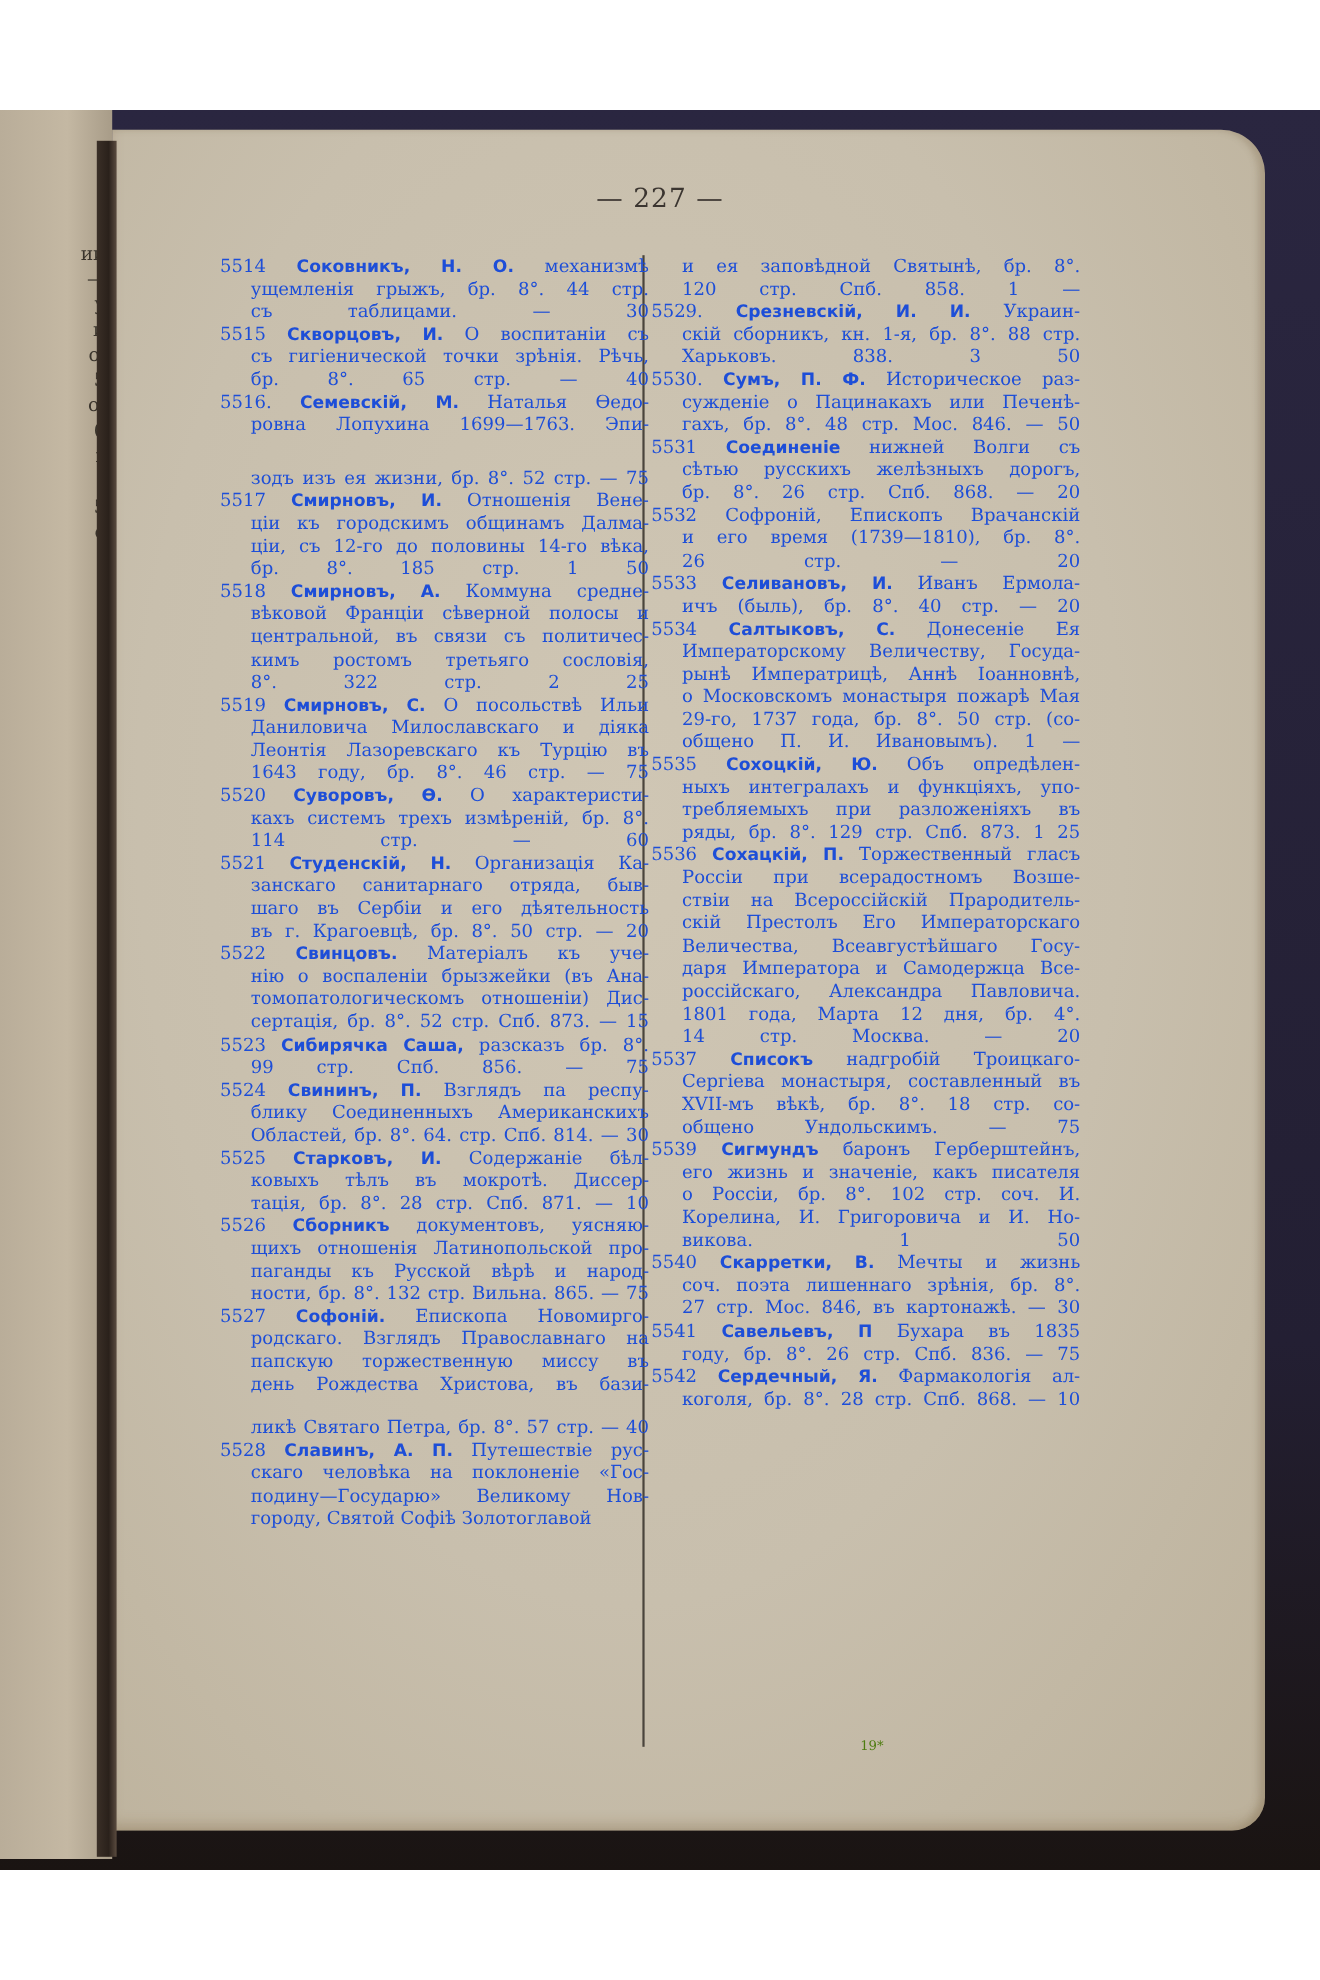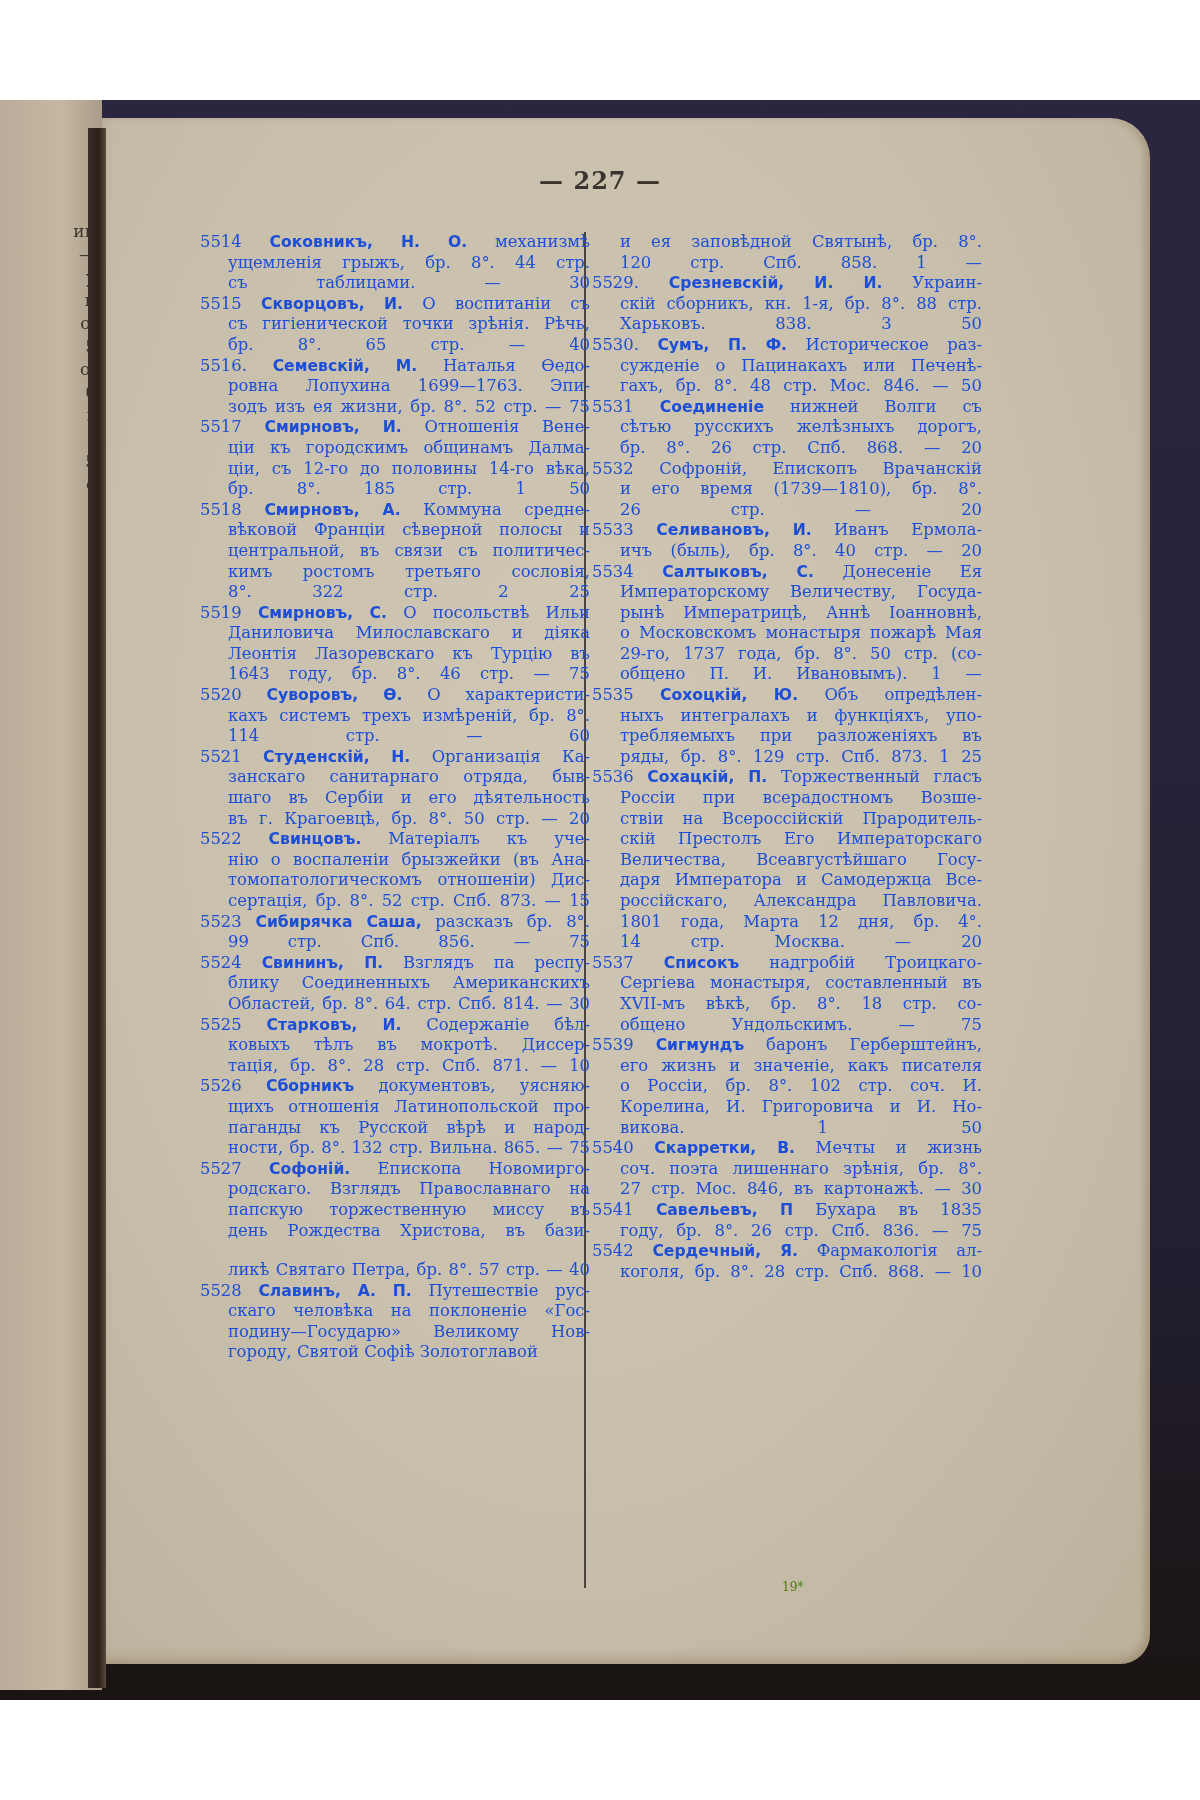--- a/index.html
+++ b/index.html
@@ -26,21 +26,21 @@
     background: linear-gradient(90deg, #3a2f27 0%, #2a211b 60%, #5a4b3f 100%);
   }
   .page {
     position: absolute; left: 102px; top: 118px; width: 1048px; height: 1546px;
     background: radial-gradient(ellipse at 45% 40%, #cfc6b4 0%, #c8bfad 55%, #bcb19b 100%);
     border-radius: 0 40px 30px 0;
     box-shadow: inset -6px 0 6px rgba(120,100,70,0.25), inset 0 -8px 10px rgba(140,115,80,0.25);
   }
   .page-number {
     position: absolute; left: 0; width: 100%; top: 166px; text-align: center;
-    font-size: 24px; color: #3b3530; letter-spacing: 1px; font-weight: bold;
+    font-size: 24px; color: #3b3530; letter-spacing: 1px;
   }
   .col {
     position: absolute; top: 232px; width: 390px; color: #1d4ed8;
     font-size: 16.4px; line-height: 20.6px;
   }
   .col-left { left: 200px; }
   .col-right { left: 592px; }
   .divider {
     position: absolute; left: 584px; top: 232px; width: 1.5px; height: 1356px;
     background: #4a443c;
@@ -87,21 +87,21 @@
       <span class="line last" style="text-align-last: justify;"><span>съ таблицами.</span> <span>— 30</span></span>
     </div>
     <div class="entry">
       <span class="line first"><span class="num">5515</span> <span class="author">Скворцовъ, И.</span> <span>О воспитаніи съ</span></span>
       <span class="line"><span>съ гигіенической точки зрѣнія. Рѣчь,</span></span>
       <span class="line last" style="text-align-last: justify;"><span>бр. 8°. 65 стр.</span> <span>— 40</span></span>
     </div>
     <div class="entry">
       <span class="line first"><span class="num">5516.</span> <span class="author">Семевскій, М.</span> <span>Наталья Ѳедо-</span></span>
       <span class="line"><span>ровна Лопухина 1699—1763. Эпи-</span></span>
-      <span class="line last" style="text-align-last: justify;"><span>зодъ изъ ея жизни, бр. 8°. 52 стр.</span> <span>— 75</span></span>
+      <span class="line last" style="text-align-last: justify; margin-top: 28px;"><span>зодъ изъ ея жизни, бр. 8°. 52 стр.</span> <span>— 75</span></span>
     </div>
     <div class="entry">
       <span class="line first"><span class="num">5517</span> <span class="author">Смирновъ, И.</span> <span>Отношенія Вене-</span></span>
       <span class="line"><span>ціи къ городскимъ общинамъ Далма-</span></span>
       <span class="line"><span>ціи, съ 12-го до половины 14-го вѣка,</span></span>
       <span class="line last" style="text-align-last: justify;"><span>бр. 8°. 185 стр.</span> <span>1 50</span></span>
     </div>
     <div class="entry">
       <span class="line first"><span class="num">5518</span> <span class="author">Смирновъ, А.</span> <span>Коммуна средне-</span></span>
       <span class="line"><span>вѣковой Франціи сѣверной полосы и</span></span>

